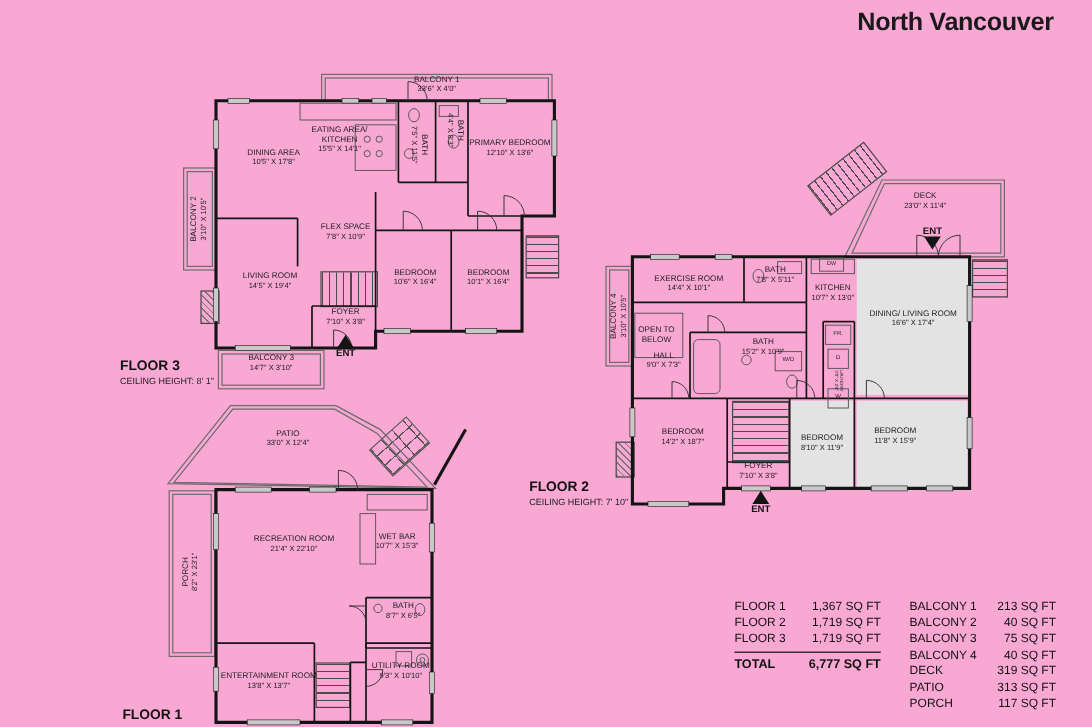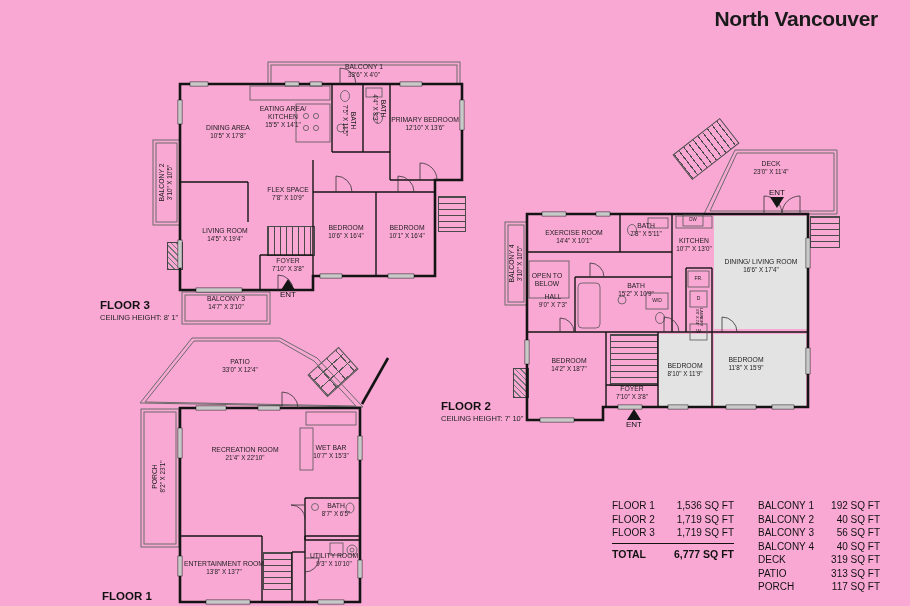--- a/index.html
+++ b/index.html
@@ -13,21 +13,21 @@
   .vrm{position:absolute;text-align:center;line-height:1.15;}
   .rot-ccw{transform:rotate(-90deg);}
   .rot-cw{transform:rotate(90deg);}
   .tinybox{position:absolute;text-align:center;font-size:5px;line-height:1;}
   .floor-label{position:absolute;font-weight:bold;font-size:11.5px;color:#111;}
   .ceil-label{position:absolute;font-size:7.5px;color:#222;}
   
   .ent{position:absolute;text-align:center;}
   .tri-up{width:0;height:0;border-left:7px solid transparent;border-right:7px solid transparent;border-bottom:11px solid #141414;margin:0 auto;}
   .tri-down{width:0;height:0;border-left:7px solid transparent;border-right:7px solid transparent;border-top:11px solid #141414;margin:0 auto;}
-  .ent-label{font-size:8px;font-weight:normal;color:#111;}
+  .ent-label{font-size:8px;font-weight:bold;color:#111;}
   
   .fill{position:absolute;background:#e3e3e3;}
   .st-h{position:absolute;border:1px solid #4a4a4a;background:repeating-linear-gradient(180deg,#4a4a4a 0,#4a4a4a 1px,transparent 1px,transparent 6px);}
   .st-v{position:absolute;border:1px solid #4a4a4a;background:repeating-linear-gradient(90deg,#4a4a4a 0,#4a4a4a 1px,transparent 1px,transparent 6px);}
   .grid{position:absolute;border:1px solid #555;background:
         repeating-linear-gradient(0deg,#555 0,#555 1px,transparent 1px,transparent 10px),
         repeating-linear-gradient(90deg,#555 0,#555 1px,transparent 1px,transparent 12px);}
   .hatch{position:absolute;border:1px solid #444;background:repeating-linear-gradient(45deg,#777 0,#777 1px,transparent 1px,transparent 4px);}
   svg{position:absolute;left:0;top:0;pointer-events:none;}
   
@@ -373,49 +373,49 @@
   </div>
   <div class="rm" style="left:299px;top:552px;width:70px;">
     <span class="rn">UTILITY ROOM</span>
     <span class="rd">9'3" X 10'10"</span>
   </div>
   <div class="floor-label" style="left:102px;top:590px;">FLOOR 1</div>
 
   <div class="sum" style="left:612px;top:500px;">
     <div class="srow">
       <span>FLOOR 1</span>
-      <span>1,536 SQ FT</span>
+      <span>1,367 SQ FT</span>
     </div>
     <div class="srow">
       <span>FLOOR 2</span>
       <span>1,719 SQ FT</span>
     </div>
     <div class="srow">
       <span>FLOOR 3</span>
       <span>1,719 SQ FT</span>
     </div>
     <div class="sdiv"></div>
     <div class="srow total">
       <span>TOTAL</span>
       <span>6,777 SQ FT</span>
     </div>
   </div>
 
   <div class="sum" style="left:758px;top:500px;">
     <div class="srow">
       <span>BALCONY 1</span>
-      <span>192 SQ FT</span>
+      <span>213 SQ FT</span>
     </div>
     <div class="srow">
       <span>BALCONY 2</span>
       <span>40 SQ FT</span>
     </div>
     <div class="srow">
       <span>BALCONY 3</span>
-      <span>56 SQ FT</span>
+      <span>75 SQ FT</span>
     </div>
     <div class="srow">
       <span>BALCONY 4</span>
       <span>40 SQ FT</span>
     </div>
     <div class="srow">
       <span>DECK</span>
       <span>319 SQ FT</span>
     </div>
     <div class="srow">

